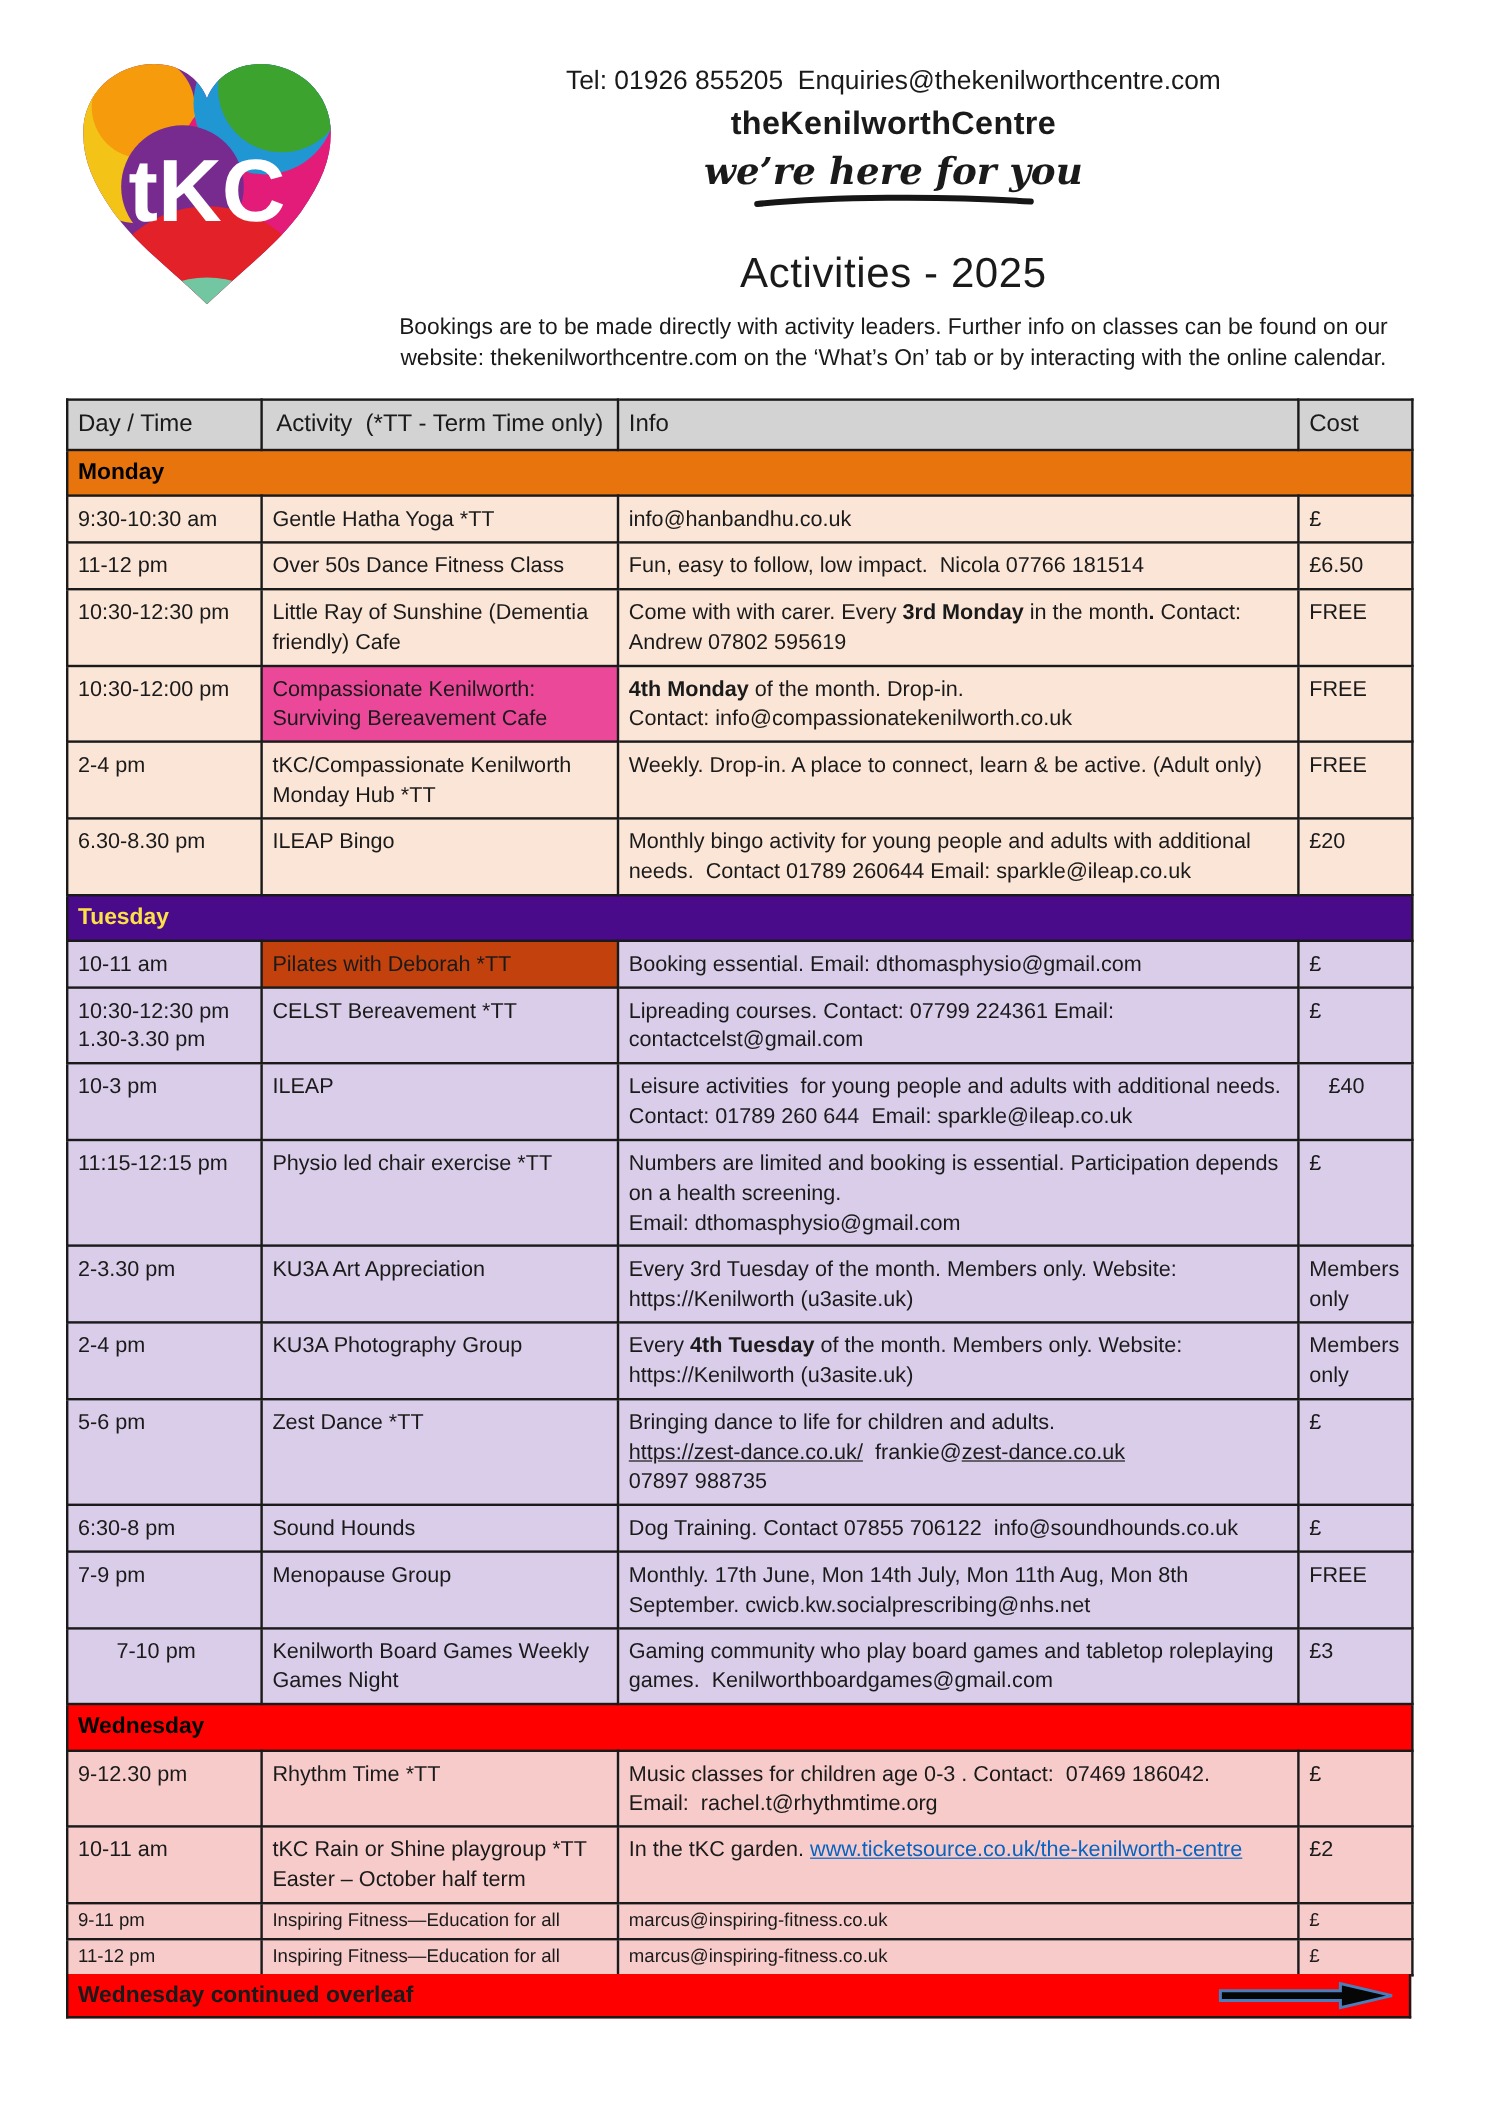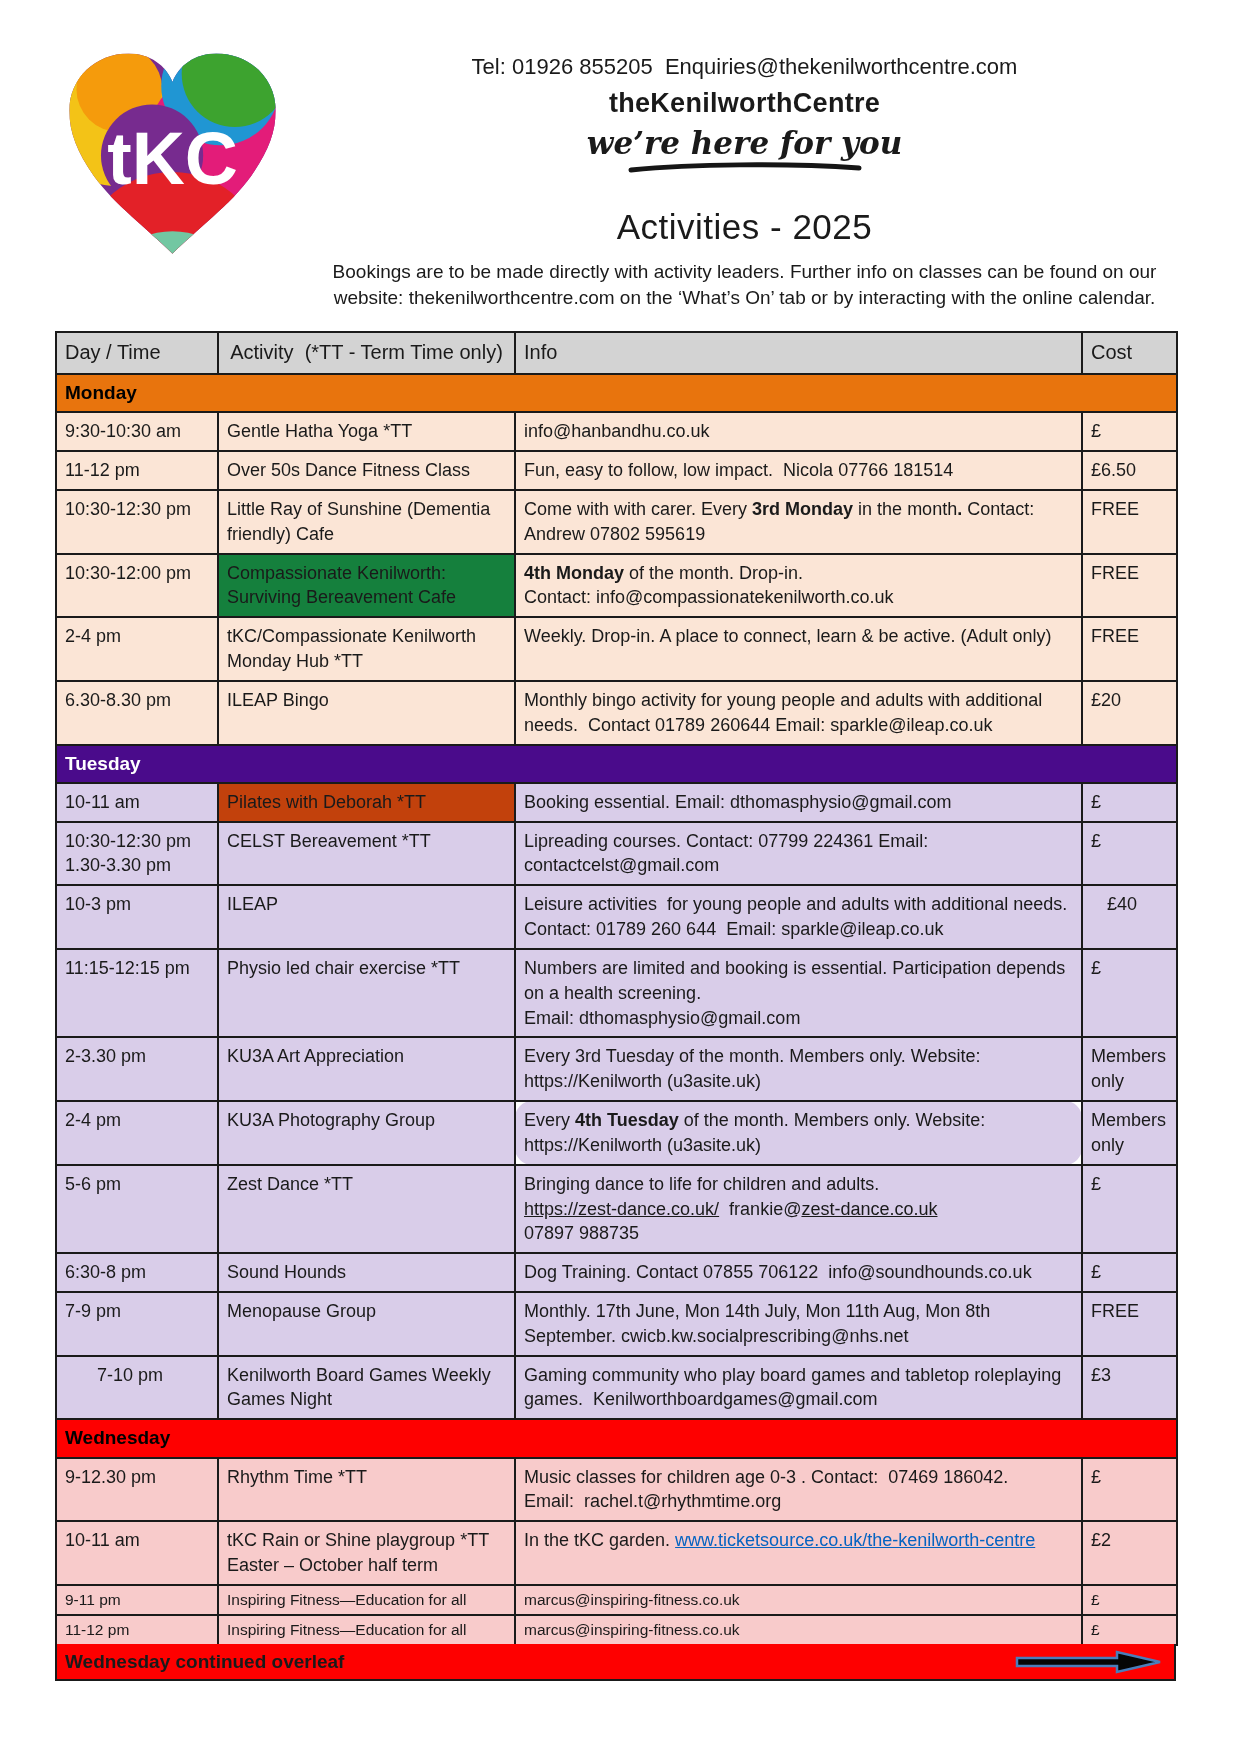--- a/index.html
+++ b/index.html
@@ -108,40 +108,40 @@
             <td style="background: rgb(251, 229, 214);">£6.50</td>
           </tr>
           <tr>
             <td style="background: rgb(251, 229, 214);">10:30-12:30 pm</td>
             <td style="background: rgb(251, 229, 214);">Little Ray of Sunshine (Dementia friendly) Cafe</td>
             <td style="background: rgb(251, 229, 214);"><span>Come with with carer. Every </span><span class="b">3rd Monday</span><span> in the month</span><span class="b">.</span><span> Contact: Andrew 07802 595619</span></td>
             <td style="background: rgb(251, 229, 214);">FREE</td>
           </tr>
           <tr>
             <td style="background: rgb(251, 229, 214);">10:30-12:00 pm</td>
-            <td style="background: #15803d;">Compassionate Kenilworth:
+            <td style="background: #ec4899;">Compassionate Kenilworth:
 Surviving Bereavement Cafe</td>
             <td style="background: rgb(251, 229, 214);"><span class="b">4th Monday</span><span> of the month. Drop-in.
 Contact: info@compassionatekenilworth.co.uk</span></td>
             <td style="background: rgb(251, 229, 214);">FREE</td>
           </tr>
           <tr>
             <td style="background: rgb(251, 229, 214);">2-4 pm</td>
             <td style="background: rgb(251, 229, 214);">tKC/Compassionate Kenilworth Monday Hub *TT</td>
             <td style="background: rgb(251, 229, 214);"><span>Weekly. Drop-in. A place to connect, learn &amp; be active. (Adult only)</span></td>
             <td style="background: rgb(251, 229, 214);">FREE</td>
           </tr>
           <tr>
             <td style="background: rgb(251, 229, 214);">6.30-8.30 pm</td>
             <td style="background: rgb(251, 229, 214);">ILEAP Bingo</td>
             <td style="background: rgb(251, 229, 214);"><span>Monthly bingo activity for young people and adults with additional needs.  Contact 01789 260644 Email: sparkle@ileap.co.uk</span></td>
             <td style="background: rgb(251, 229, 214);">£20</td>
           </tr>
           <tr class="section-row">
-            <td colspan="4" style="background: rgb(74, 11, 139); color: #ffffff;">Tuesday</td>
+            <td colspan="4" style="background: rgb(74, 11, 139); color: #fde047;">Tuesday</td>
           </tr>
           <tr>
             <td style="background: rgb(217, 205, 233);">10-11 am</td>
             <td style="background: #c2410c;">Pilates with Deborah *TT</td>
             <td style="background: rgb(217, 205, 233);"><span>Booking essential. Email: dthomasphysio@gmail.com</span></td>
             <td style="background: rgb(217, 205, 233);">£</td>
           </tr>
           <tr>
             <td style="background: rgb(217, 205, 233);">10:30-12:30 pm
 1.30-3.30 pm</td>
@@ -164,21 +164,21 @@
           </tr>
           <tr>
             <td style="background: rgb(217, 205, 233);">2-3.30 pm</td>
             <td style="background: rgb(217, 205, 233);">KU3A Art Appreciation</td>
             <td style="background: rgb(217, 205, 233);"><span>Every 3rd Tuesday of the month. Members only. Website: https://Kenilworth (u3asite.uk)</span></td>
             <td style="background: rgb(217, 205, 233);">Members only</td>
           </tr>
           <tr>
             <td style="background: rgb(217, 205, 233);">2-4 pm</td>
             <td style="background: rgb(217, 205, 233);">KU3A Photography Group</td>
-            <td style="background: rgb(217, 205, 233); border-radius: 17px;"><span>Every </span><span class="b">4th Tuesday</span><span> of the month. Members only. Website: https://Kenilworth (u3asite.uk)</span></td>
+            <td style="background: rgb(217, 205, 233);"><span>Every </span><span class="b">4th Tuesday</span><span> of the month. Members only. Website: https://Kenilworth (u3asite.uk)</span></td>
             <td style="background: rgb(217, 205, 233);">Members only</td>
           </tr>
           <tr>
             <td style="background: rgb(217, 205, 233);">5-6 pm</td>
             <td style="background: rgb(217, 205, 233);">Zest Dance *TT</td>
             <td style="background: rgb(217, 205, 233);"><span>Bringing dance to life for children and adults.
 </span><span class="u link">https://zest-dance.co.uk/</span><span>  frankie@</span><span class="u link">zest-dance.co.uk</span><span>
 07897 988735</span></td>
             <td style="background: rgb(217, 205, 233);">£</td>
           </tr>

